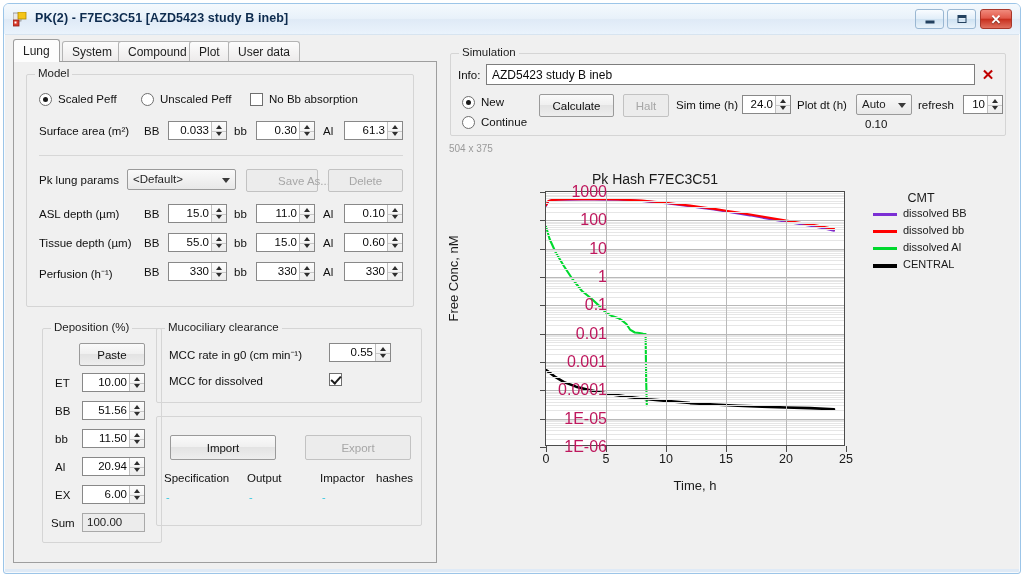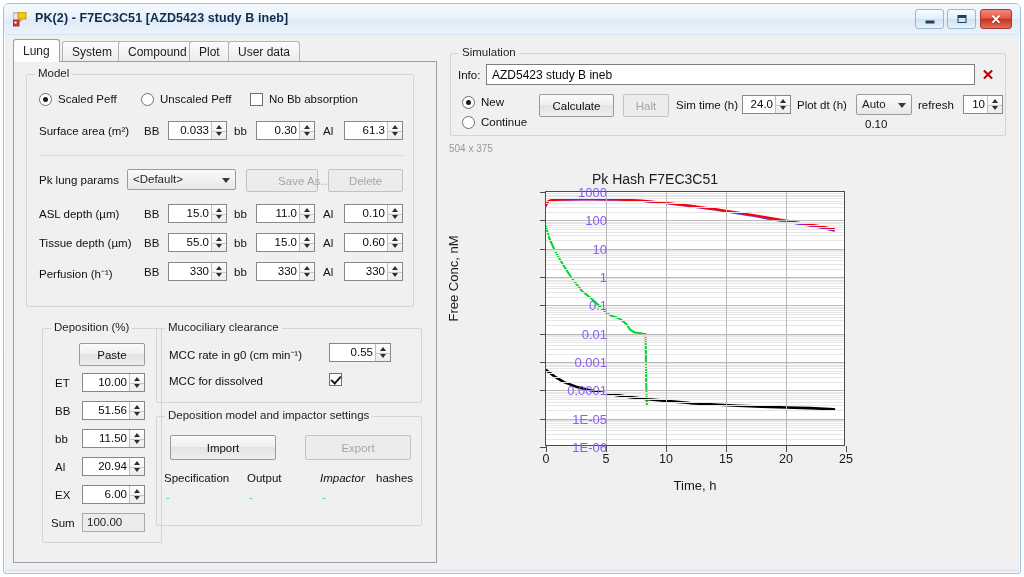--- a/index.html
+++ b/index.html
@@ -221,21 +221,21 @@
   #plot-frame {
     position:absolute; left:100px; top:48px;
     width:300px; height:255px;
     border:1px solid #4c4c4c; background:#fff;
     overflow:hidden;
   }
   .hmaj { position:absolute; left:0; width:100%; height:1px; background:#b9b9b9; }
   .hmin { position:absolute; left:0; width:100%; height:1px; background:#e6e6e6; }
   .vmaj { position:absolute; top:0; height:100%; width:1px; background:#b9b9b9; }
   .ytick-lbl {
-    position:absolute; right:404px; font-size:13px; color:#8b5cf6;
+    position:absolute; right:404px; font-size:16px; color:#be185d;
     text-align:right; white-space:nowrap; transform:translateY(-50%);
   }
   .ytick-mark { position:absolute; width:6px; height:1px; background:#4c4c4c; }
   .xtick-lbl {
     position:absolute; font-size:12.5px; color:#1a1a1a;
     text-align:center; transform:translateX(-50%);
   }
   .xtick-mark { position:absolute; width:1px; height:6px; background:#4c4c4c; }
   #ylabel {
     position:absolute; left:-34px; top:128px;
@@ -466,27 +466,26 @@
           <span class="v">0.55</span>
           <span class="btns">
               <span class="div"></span>
             </span>
         </div>
         <div class="lbl" style="left:12px; top:46px;">MCC for dissolved</div>
         <div class="cbox on" style="left:172px; top:44px;"></div>
       </div>
 
       <div class="gbox" style="left:142px; top:354px; width:266px; height:110px;">
-        <div class="glabel">Deposition model and impactor settings</div>
         <div class="btn" style="left:13px; top:18px; width:106px; height:25px;">Import</div>
         <div class="btn disabled" style="left:148px; top:18px; width:106px; height:25px;">Export</div>
 
         <div class="lbl" style="left:7px;   top:55px;">Specification</div>
         <div class="lbl" style="left:90px;  top:55px;">Output</div>
-        <div class="lbl" style="left:163px; top:55px;font-style:italic;">Impactor</div>
+        <div class="lbl" style="left:163px; top:55px;">Impactor</div>
         <div class="lbl" style="left:219px; top:55px;">hashes</div>
 
         <div class="tlink" style="left:9px;   top:74px;">-</div>
         <div class="tlink" style="left:92px;  top:74px;">-</div>
         <div class="tlink" style="left:165px; top:74px;">-</div>
       </div>
 
     </div>
 
     <div id="rightpane">
@@ -663,17 +662,38 @@
             <div class="xtick-lbl" style="left: 221px; top: 309px;">10</div>
             <div class="xtick-mark" style="left: 221px; top: 303px;"></div>
             <div class="xtick-lbl" style="left: 281px; top: 309px;">15</div>
             <div class="xtick-mark" style="left: 281px; top: 303px;"></div>
             <div class="xtick-lbl" style="left: 341px; top: 309px;">20</div>
             <div class="xtick-mark" style="left: 341px; top: 303px;"></div>
             <div class="xtick-lbl" style="left: 401px; top: 309px;">25</div>
             <div class="xtick-mark" style="left: 401px; top: 303px;"></div>
           </div>
 
+        <div id="legend">
+          <div id="legend-title">CMT</div>
+          <div id="legend-rows">
+              <div class="leg-row">
+                <div class="leg-swatch" style="background: rgb(123, 47, 212);"></div>
+                <div class="leg-text">dissolved BB</div>
+              </div>
+              <div class="leg-row">
+                <div class="leg-swatch" style="background: rgb(255, 0, 0);"></div>
+                <div class="leg-text">dissolved bb</div>
+              </div>
+              <div class="leg-row">
+                <div class="leg-swatch" style="background: rgb(0, 216, 46);"></div>
+                <div class="leg-text">dissolved Al</div>
+              </div>
+              <div class="leg-row">
+                <div class="leg-swatch" style="background: rgb(0, 0, 0); height: 4px;"></div>
+                <div class="leg-text">CENTRAL</div>
+              </div>
+            </div>
+        </div>
       </div>
 
     </div>
   </div>
 </div>
 
 </body></html>

